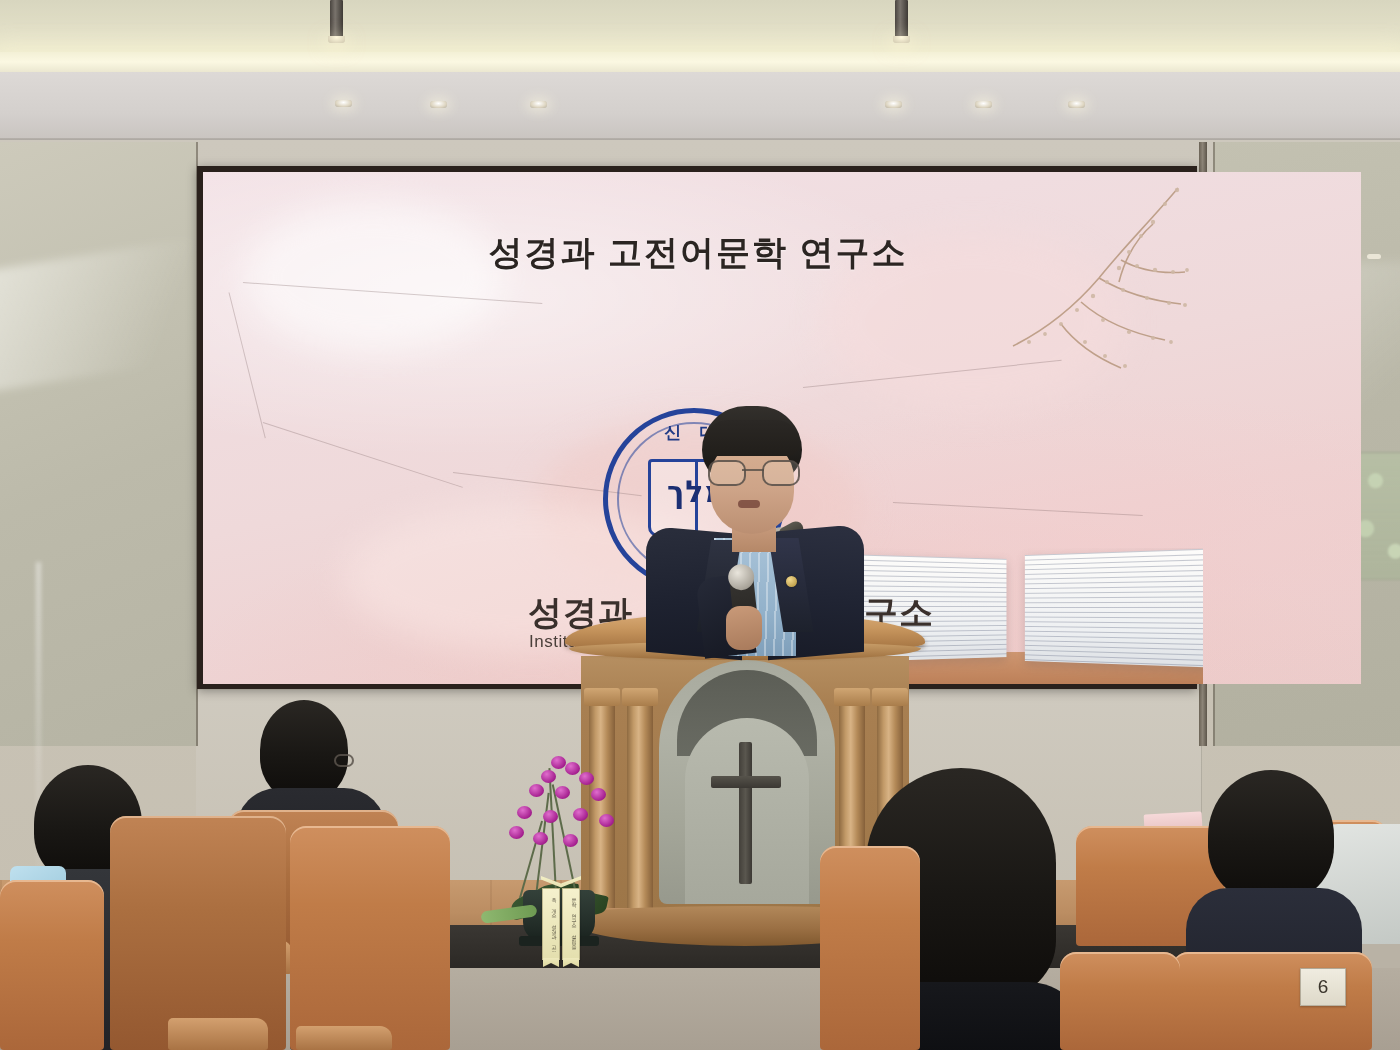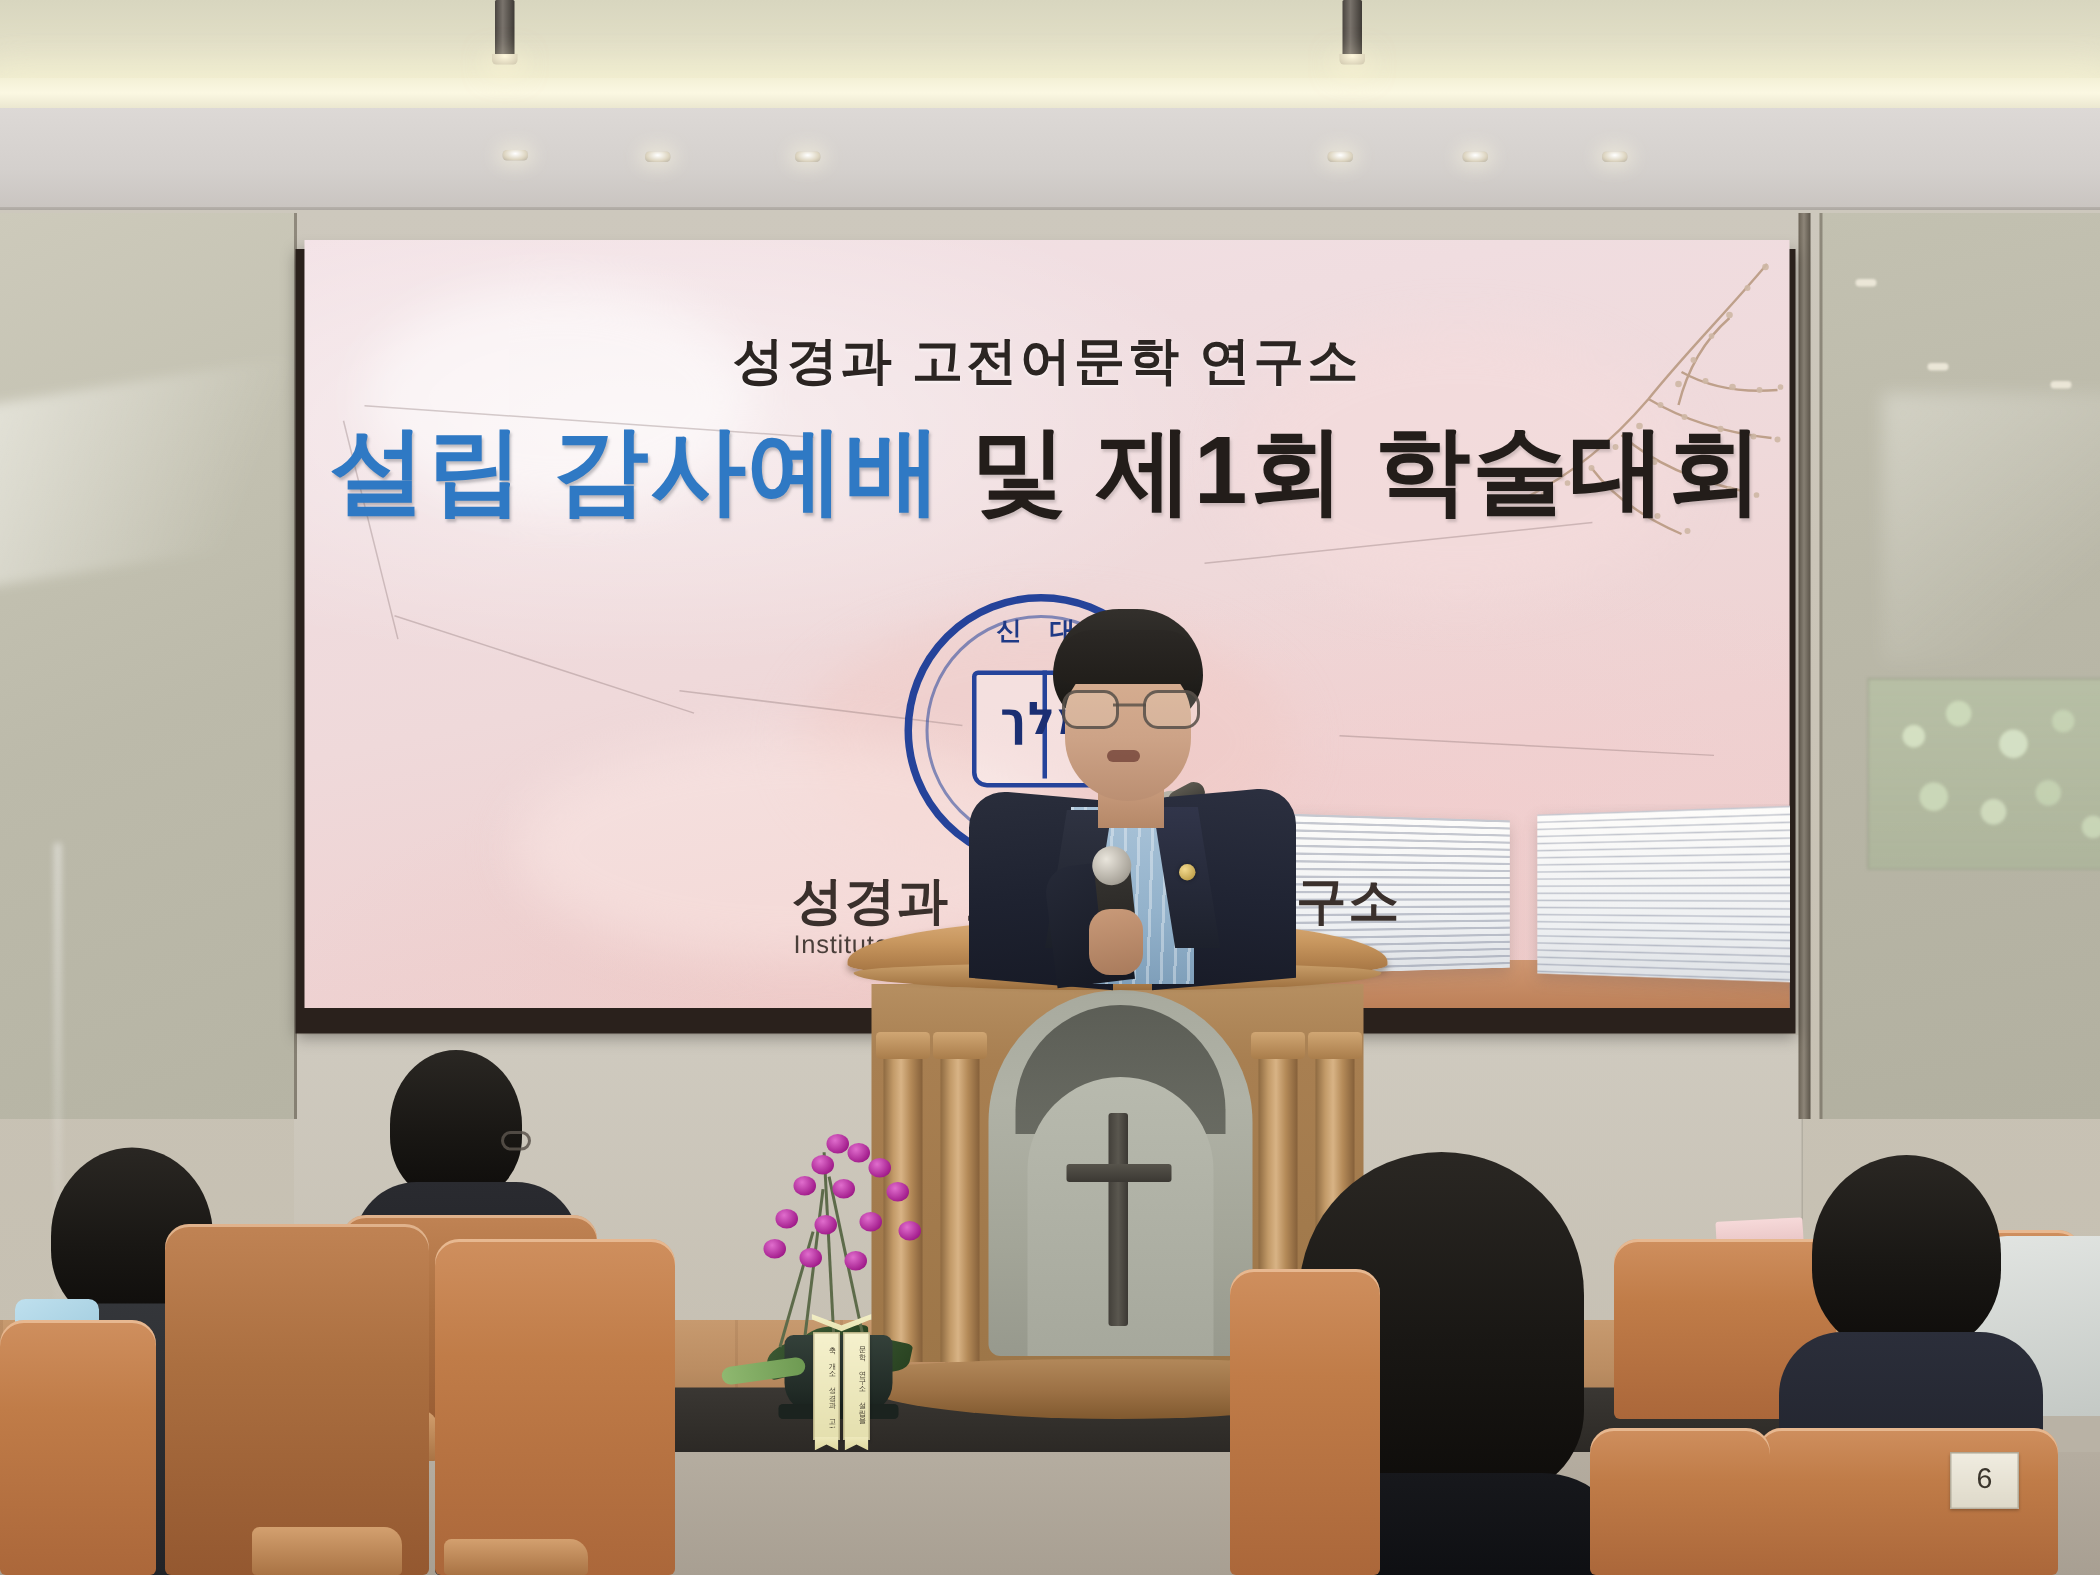--- a/index.html
+++ b/index.html
@@ -114,21 +114,21 @@
     background:linear-gradient(90deg,#6b6356,#8d8578 45%,#5c554a);
   }
 
   
   .screen-frame{
     position:absolute;left:197px;top:166px;width:1000px;height:523px;
     background:#2a211c;
     box-shadow:0 2px 10px rgba(0,0,0,.35);
   }
   .screen{
-    position:absolute;left:203px;top:160px;width:990px;height:512px;
+    position:absolute;left:203px;top:172px;width:1158px;height:512px;
     overflow:hidden;
     background:
       radial-gradient(ellipse 60% 45% at 22% 24%,rgba(255,255,255,.55),transparent 70%),
       radial-gradient(ellipse 55% 40% at 78% 72%,rgba(243,205,205,.55),transparent 72%),
       radial-gradient(ellipse 70% 50% at 50% 100%,rgba(239,196,191,.6),transparent 75%),
       linear-gradient(168deg,#f3e2e6 0%,#f0dde0 24%,#efd9da 48%,#eed2d2 70%,#eccccb 100%);
   }
   .wash{
     position:absolute;border-radius:50%;filter:blur(16px);opacity:.5;
   }
@@ -602,21 +602,20 @@
           <circle cx="126" cy="154" r="2.1"></circle>
         <circle cx="150" cy="160" r="2"></circle>
           <circle cx="168" cy="164" r="1.9"></circle>
         <circle cx="82" cy="164" r="2"></circle>
           <circle cx="102" cy="178" r="2"></circle>
         <circle cx="122" cy="188" r="2"></circle>
       </g>
     </svg>
 
     <div class="slide-sub">성경과 고전어문학 연구소</div>
-    <div class="slide-title"><span class="blue">설립 감사예배</span><span class="dark"> 및 제1회 학술대회</span></div>
 
     <div class="emblem">
       <div class="inner-ring"></div>
       <div class="arc-top">신 대</div>
       <div class="bookshape">
         <div class="hebrew">מלך</div>
       </div>
       <div class="arc-bottom">CHONGS</div>
     </div>
 

